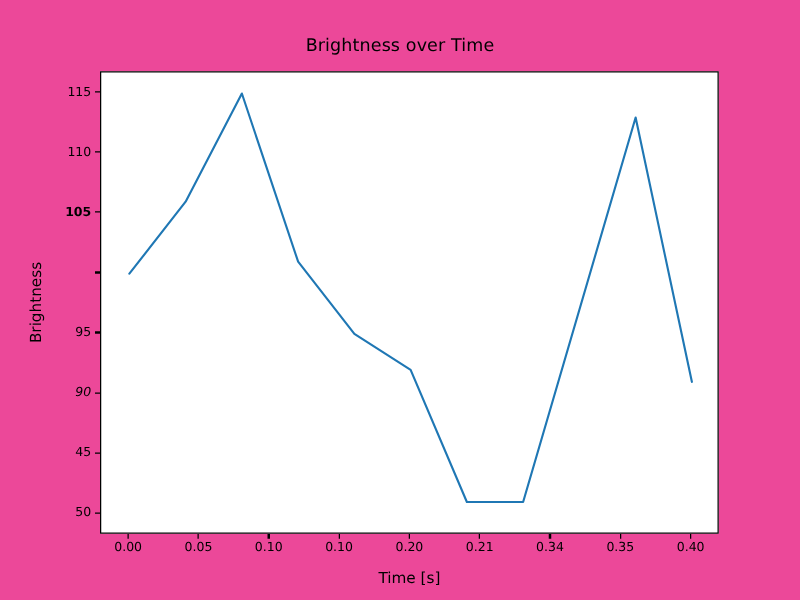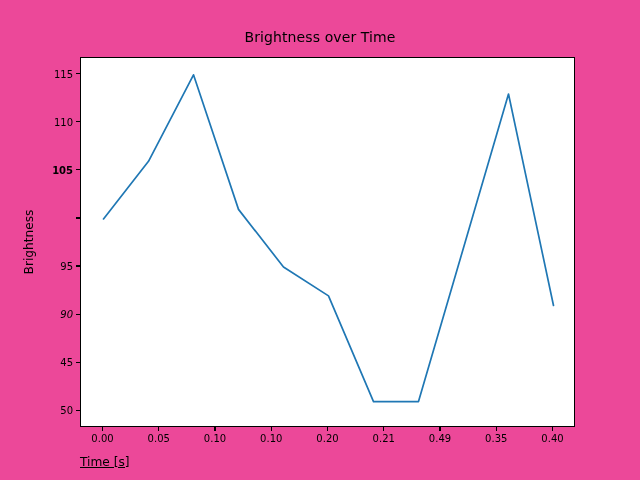--- a/index.html
+++ b/index.html
@@ -74,23 +74,23 @@
   .xtick-mark {
     height: 3.8px;
     width: 1.1px;
     top: 427px;
   }
   #xlabel {
     position: absolute;
     left: 80px;
     top: 455px;
     width: 495px;
+    text-align: center;
     font-size: 12.2px;
     color: #000000;
-    text-decoration: underline;
   }
   #ylabel {
     position: absolute;
     left: 0px;
     top: 0px;
     width: 370px;
     text-align: center;
     font-size: 12.2px;
     color: #000000;
     transform-origin: 0 0;
@@ -124,21 +124,21 @@
       <div class="tick-mark ytick-mark" style="top: 121.32px;"></div>
       <div class="tick-mark ytick-mark" style="top: 73.2682px;"></div>
     </div>
   <div id="xtick-labels">
       <div class="tick-label xtick-label" style="left: 102.5px; top: 433px;">0.00</div>
       <div class="tick-label xtick-label" style="left: 158.75px; top: 433px;">0.05</div>
       <div class="tick-label xtick-label" style="left: 215px; top: 433px;">0.10</div>
       <div class="tick-label xtick-label" style="left: 271.25px; top: 433px;">0.10</div>
       <div class="tick-label xtick-label" style="left: 327.5px; top: 433px;">0.20</div>
       <div class="tick-label xtick-label" style="left: 383.75px; top: 433px;">0.21</div>
-      <div class="tick-label xtick-label" style="left: 440px; top: 433px;">0.49</div>
+      <div class="tick-label xtick-label" style="left: 440px; top: 433px;">0.34</div>
       <div class="tick-label xtick-label" style="left: 496.25px; top: 433px;">0.35</div>
       <div class="tick-label xtick-label" style="left: 552.5px; top: 433px;">0.40</div>
     </div>
   <div id="xtick-marks">
       <div class="tick-mark xtick-mark" style="left: 101.95px;"></div>
       <div class="tick-mark xtick-mark" style="left: 158.2px;"></div>
       <div class="tick-mark xtick-mark" style="left: 214.45px;"></div>
       <div class="tick-mark xtick-mark" style="left: 270.7px;"></div>
       <div class="tick-mark xtick-mark" style="left: 326.95px;"></div>
       <div class="tick-mark xtick-mark" style="left: 383.2px;"></div>

